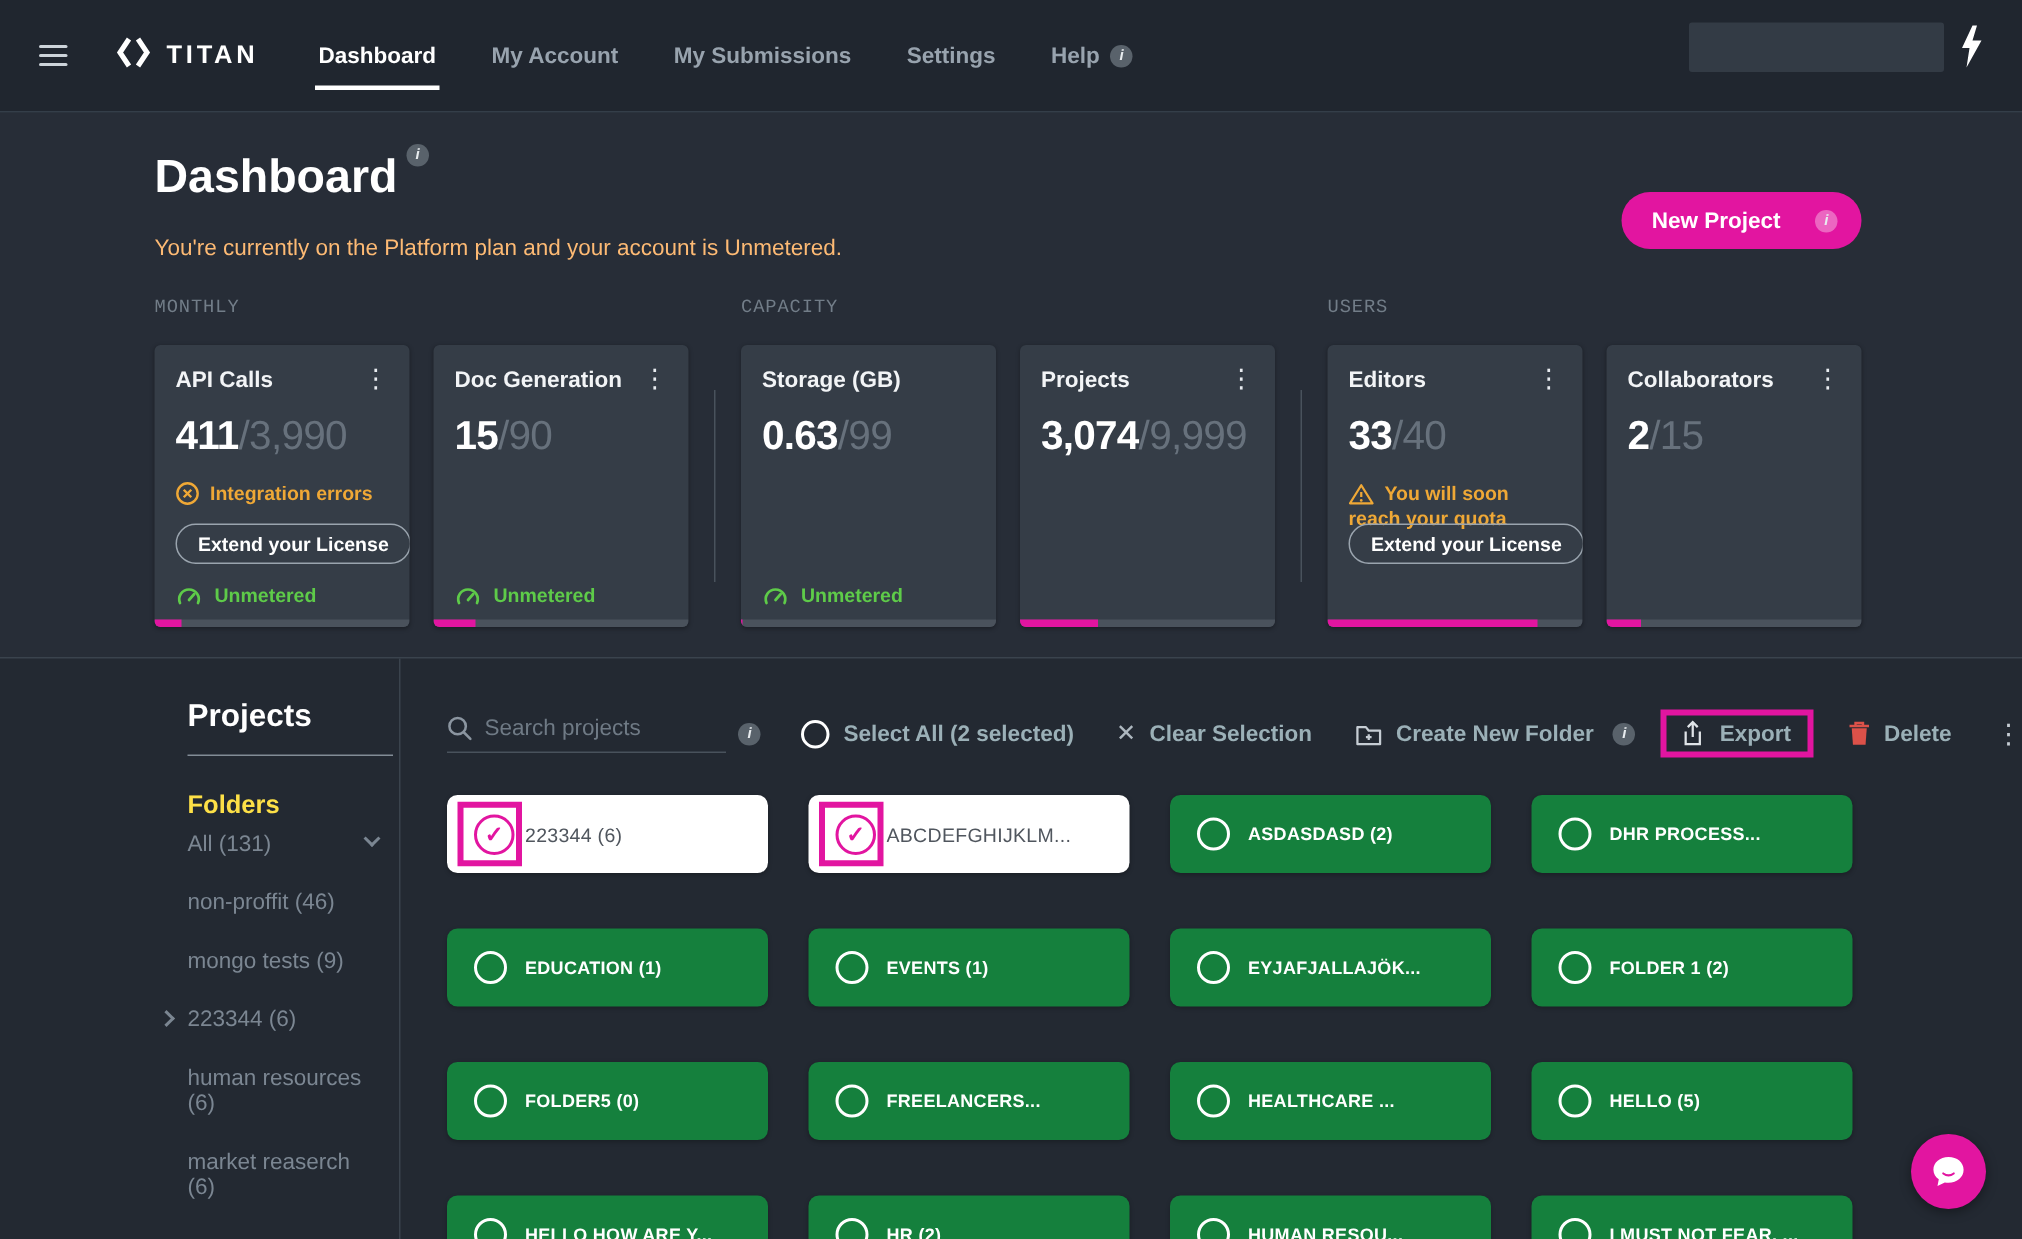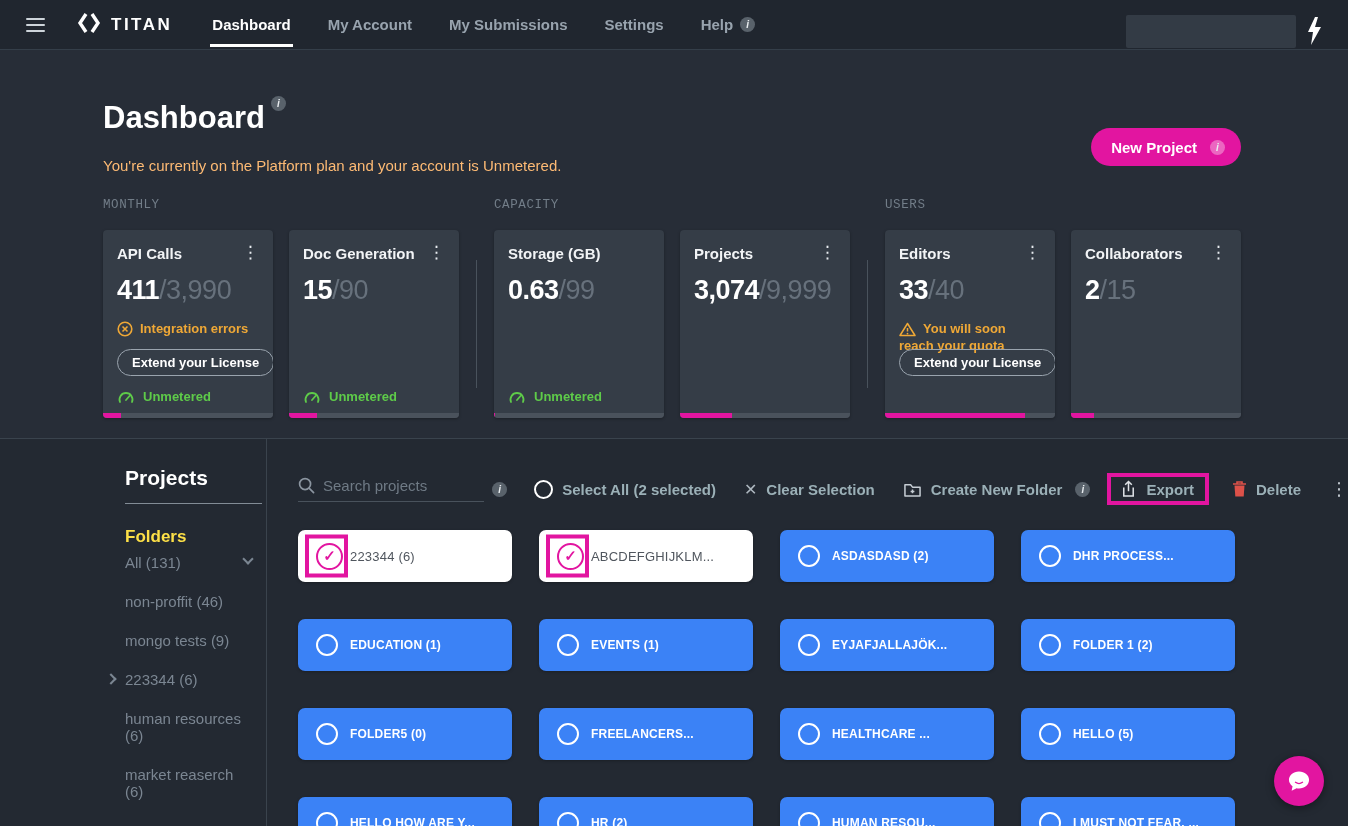--- a/index.html
+++ b/index.html
@@ -3,21 +3,21 @@
 <meta charset="utf-8">
 <style>
   * { margin:0; padding:0; box-sizing:border-box; }
   html,body { width:1348px; height:826px; }
   body {
     font-family:"Liberation Sans", sans-serif;
     background:#272d37; color:#fff;
     position:relative; overflow:hidden;
   }
   
-  .navbar { position:absolute; top:0; left:0; right:0; height:50px;
+  .navbar { position:absolute; top:0; left:0; right:0; height:75px;
     background:#20262f; border-bottom:1px solid #343e49;
     display:flex; align-items:center; z-index:5; }
   .hamburger { margin-left:26px; width:19px; cursor:pointer; }
   .hamburger span { display:block; height:2px; background:#cdd4da; margin:4px 0; border-radius:1px; }
   .brand { display:flex; align-items:center; margin-left:31px; gap:9px; }
   .brand-text { font-size:17px; font-weight:bold; letter-spacing:2.5px; color:#fff; }
   .nav-items { display:flex; margin-left:38px; height:63px; }
   .nav-item { display:flex; align-items:center; gap:7px; padding:0 2px; margin-right:33px;
     font-size:15px; font-weight:bold; color:#98a3ae; cursor:pointer; position:relative; height:100%; }
   .nav-item.active { color:#fff; }
@@ -25,21 +25,21 @@
   .nav-search { position:absolute; right:52px; top:15px; width:170px; height:33px;
     background:#333b45; border:none; border-radius:2px; color:#dfe4e9; padding:0 10px; font-size:14px; outline:none; }
   .bolt { position:absolute; right:25px; top:16px; }
   
   .top-section { position:absolute; top:64px; left:0; right:0; height:374px; background:#272d37; }
   .page-title { position:absolute; left:103px; top:36px; font-size:31px; font-weight:bold; color:#fff; }
   .page-title .info-badge { vertical-align:top; margin-left:6px; position:relative; top:-4px; }
   .page-subtitle { position:absolute; left:103px; top:93px; font-size:15px; color:#fdba74; }
   .new-project-btn { position:absolute; right:107px; top:64px; height:38px; padding:0 16px 0 20px;
     background:var(--accent); border:none; border-radius:19px; color:#fff; font-size:15px; font-weight:bold;
-    font-family:"Liberation Sans",sans-serif; display:flex; align-items:center; gap:13px; cursor:pointer; }
+    font-family:"Liberation Sans",sans-serif; display:flex; align-items:center; gap:23px; cursor:pointer; }
   .new-project-btn .info-badge { background:rgba(255,255,255,0.35); }
   .info-badge { display:inline-flex; width:15px; height:15px; border-radius:50%; background:#59626b;
     color:#e8ecef; font-size:10px; font-style:italic; font-weight:bold;
     align-items:center; justify-content:center; flex:none; }
   
   .stats-area { position:absolute; left:103px; top:134px; right:0; height:230px; }
   .stats-group { position:absolute; top:0; }
   .group-monthly { left:0; } .group-capacity { left:391px; } .group-users { left:782px; }
   .group-label { font-size:12.5px; color:#727d88; letter-spacing:0.6px;font-family:Liberation Mono, monospace; }
   .cards-row { display:flex; gap:16px; margin-top:18px; }
@@ -93,21 +93,21 @@
   .radio-circle { width:19px; height:19px; border:2px solid #fff; border-radius:50%; flex:none; }
   .clear-selection { margin-left:28px; }
   .x-glyph { color:#aeb8c0; font-size:16px; font-weight:normal; }
   .create-folder { margin-left:28px; }
   .export-annotation { margin-left:17px; border:4px solid var(--accent); padding:3px 11px 3px 9px; }
   .delete-btn { margin-left:23px; }
   .toolbar-kebab { margin-left:29px; color:#c6cdd4; font-size:18px; cursor:pointer; }
   
   .folder-grid { margin-top:21px; display:grid; grid-template-columns:repeat(4,214px);
     column-gap:27px; row-gap:37px; }
-  .folder-card { height:52px; background:#3b82f6; border-radius:7px; display:flex; align-items:center;
+  .folder-card { height:52px; background:#15803d; border-radius:7px; display:flex; align-items:center;
     padding-left:18px; position:relative; cursor:pointer; box-shadow:0 1px 3px rgba(0,0,0,0.25); }
   .folder-check { width:22px; height:22px; border:2px solid #fff; border-radius:50%; margin-right:12px;
     flex:none; display:flex; align-items:center; justify-content:center; }
   .check-glyph { display:none; }
   .folder-label { color:#fff; font-weight:bold; font-size:12px; letter-spacing:0.2px;
     white-space:nowrap; overflow:hidden; }
   .folder-card.selected { background:#fff; }
   .folder-card.selected .folder-check { border-color:var(--accent); width:27px; height:27px; margin-right:7px; }
   .folder-card.selected .check-glyph { display:block; color:var(--accent); font-size:15px; font-weight:bold; }
   .folder-card.selected .folder-label { color:#50565e; font-weight:normal; font-size:13px; }

